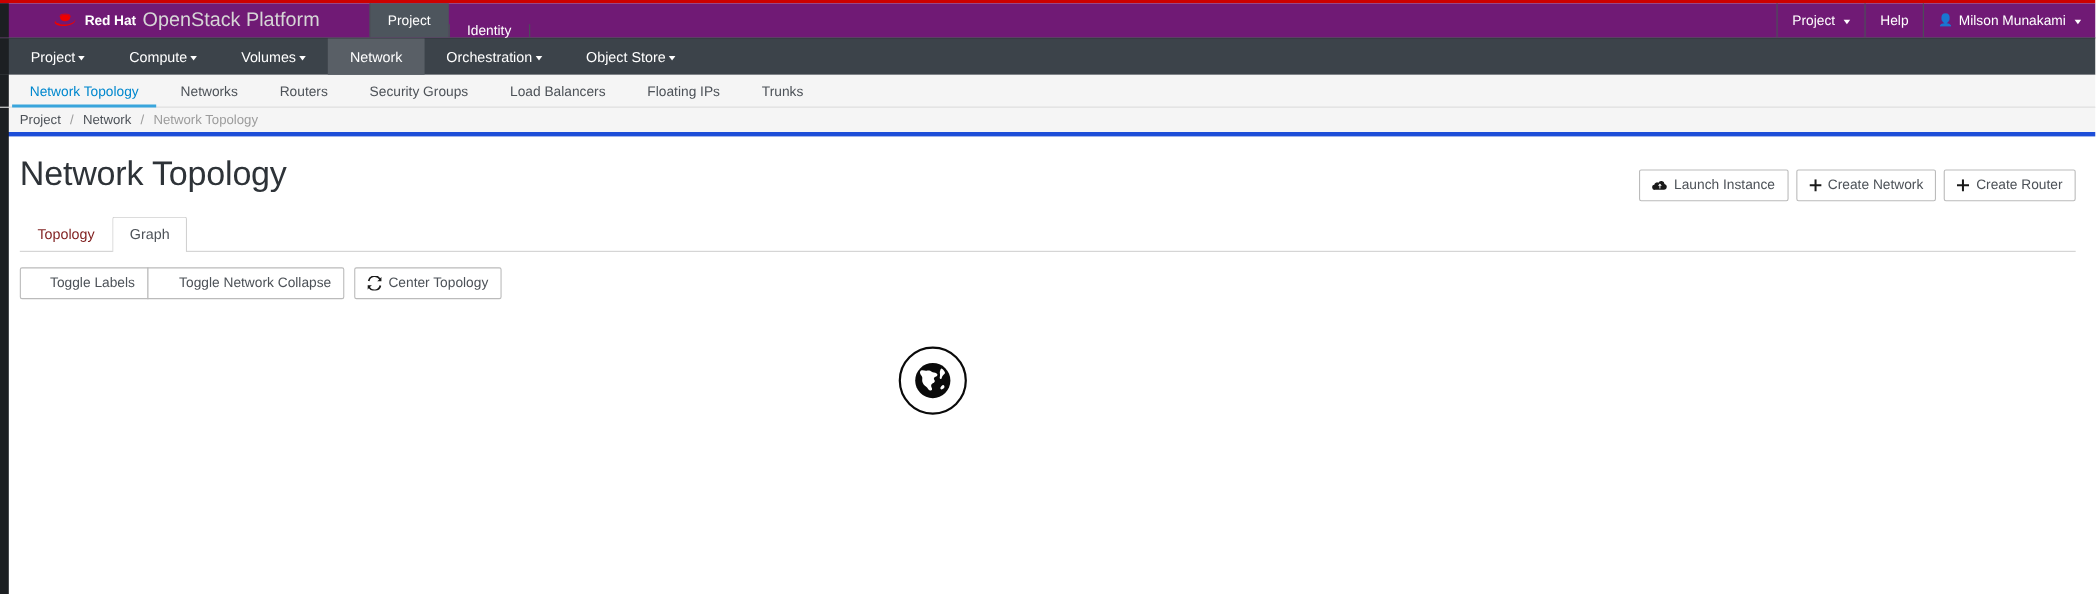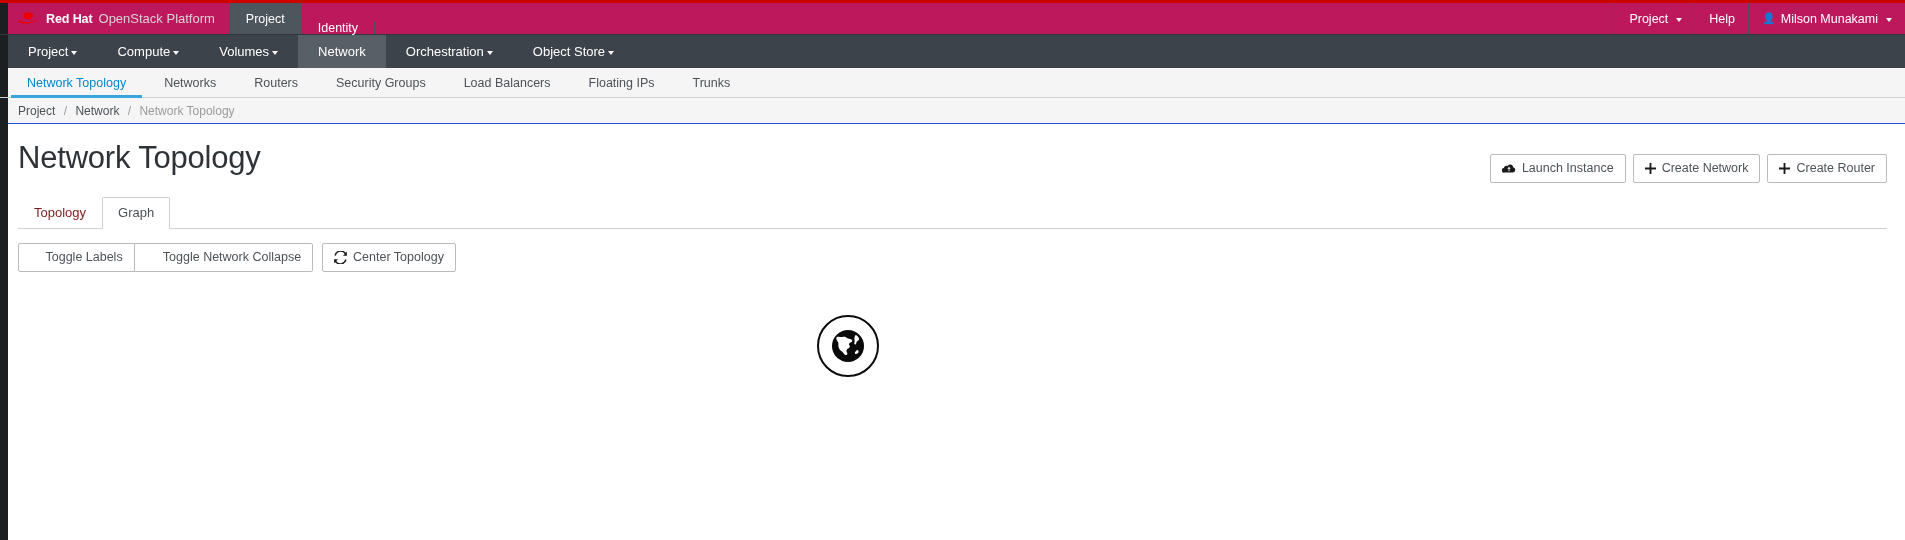--- a/index.html
+++ b/index.html
@@ -14,24 +14,25 @@
   
   .red-bar {
     height: 3px;
     background: #cc0000;
     width: 100%;
   }
 
   
   .masthead {
     height: 31px;
-    background: #be185d;
+    background: #701a75;
     display: flex;
     align-items: stretch;
     position: relative;
+    gap: 31px;
   }
   .rh-left-edge {
     width: 8px;
     background: #1c1f22;
   }
   .brand {
     display: flex;
     align-items: center;
     padding: 0 14px 0 10px;
     gap: 6px;
@@ -43,21 +44,21 @@
   }
   .rh-hat svg { display:block; }
   .brand-bold {
     color: #ffffff;
     font-weight: bold;
     font-size: 12.5px;
     letter-spacing: -0.1px;
   }
   .brand-light {
     color: #d6d6d6;
-    font-size: 13px;
+    font-size: 18px;
     font-weight: normal;
   }
   .mast-tabs { display: flex; align-items: stretch; }
   .mast-tab {
     display: flex; align-items: center;
     padding: 0 16px;
     color: #ffffff;
     font-size: 12.5px;
     cursor: pointer;
     border-left: 1px solid #4a5158;
@@ -149,21 +150,21 @@
   }
   .left-rail {
     position: absolute;
     left: 0; top: 0; bottom: 0;
     width: 8px;
     background: #1c1f22;
   }
 
   .breadcrumb-band {
     background: #f5f5f5;
-    border-bottom: 1px solid #1d4ed8;
+    border-bottom: 4px solid #1d4ed8;
     height: 26px;
     display: flex;
     align-items: center;
     padding-left: 18px;
     margin-left: 0;
   }
   .bc { font-size: 12px; color: #4d5258; }
   .bc a { color: #4d5258; text-decoration: none; cursor: pointer; }
   .bc .sep { color: #9c9c9c; margin: 0 5px; }
   .bc .current { color: #9c9c9c; }

